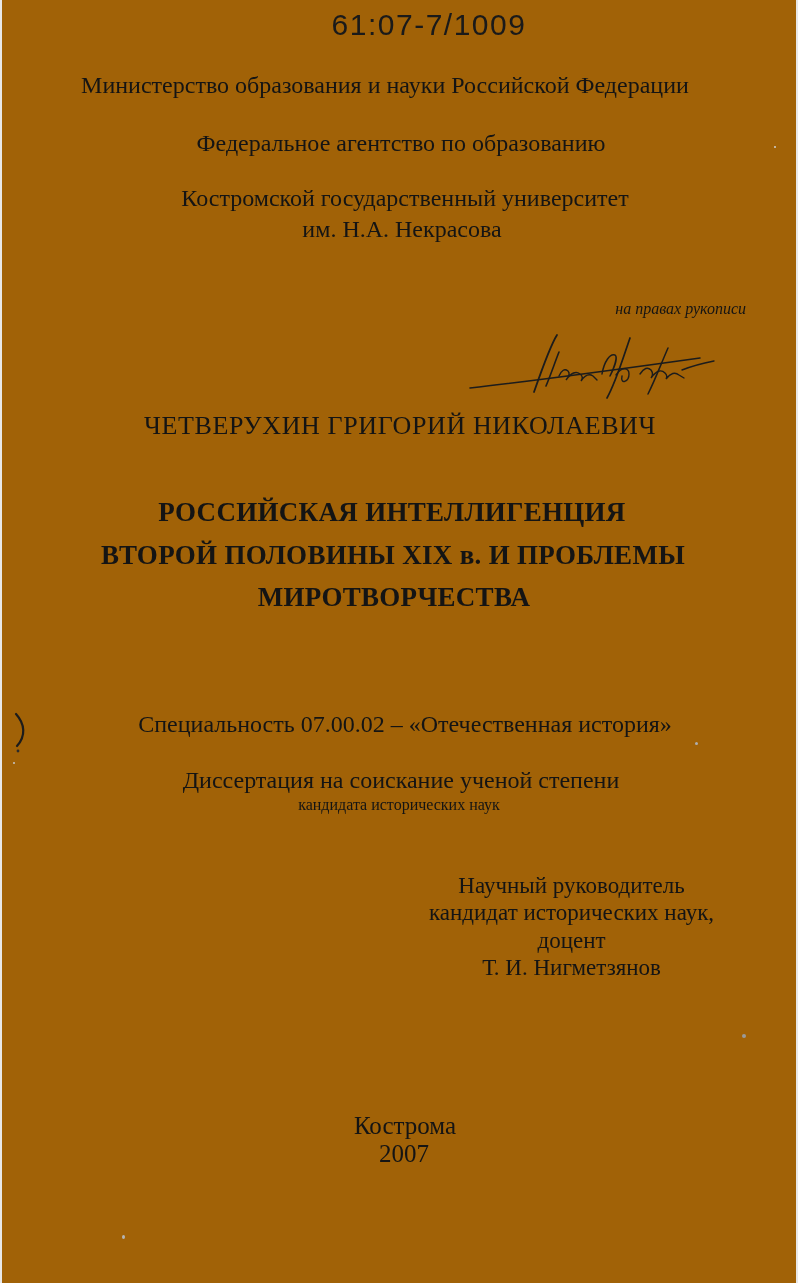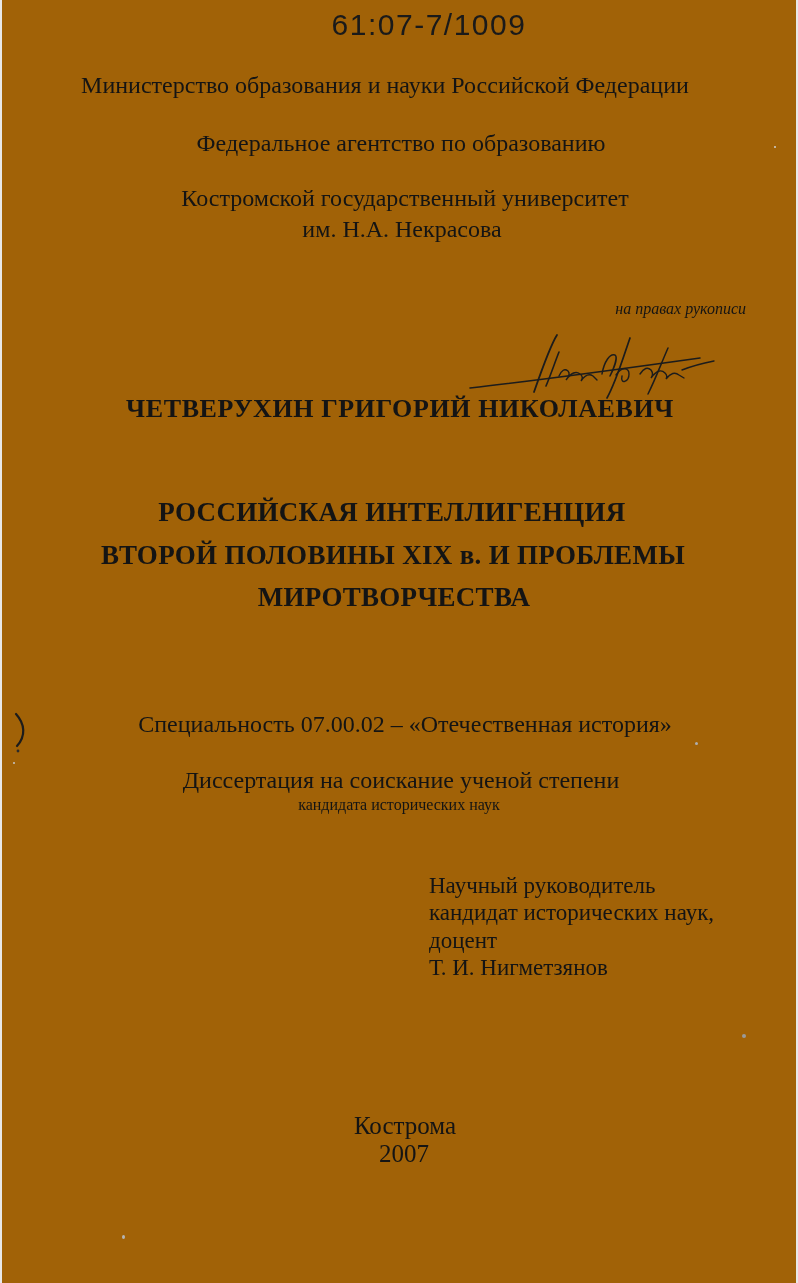--- a/index.html
+++ b/index.html
@@ -47,44 +47,44 @@
     font-size: 16px;
   }
   .signature-wrap {
     position: absolute;
     left: 462px;
     top: 330px;
     width: 254px;
     height: 72px;
   }
   .author {
-    top: 394px;
+    top: 411px;
     font-size: 26px;
-    font-weight: 700;
+    font-weight: 400;
     letter-spacing: 0.6px;
     transform: translateX(1px);
   }
   .title-line {
     font-size: 27px;
     font-weight: 700;
     letter-spacing: 0.3px;
   }
   .title1 { top: 497px; transform: translateX(-7px); }
   .title2 { top: 540px; transform: translateX(-6px); }
   .title3 { top: 582px; transform: translateX(-5px); }
   .specialty { top: 711px; font-size: 24px; transform: translateX(6px); }
   .degree1   { top: 767px; font-size: 24px; transform: translateX(2px); }
   .degree2   { top: 796px; font-size: 16px; transform: translateX(0px); }
   .supervisor {
     position: absolute;
     left: 427px;
     top: 872px;
     font-size: 23px;
     line-height: 27.4px;
-    text-align: left;
+    text-align: center;
     color: #141414;
   }
   .city { top: 1112px; font-size: 25px; transform: translateX(6px); }
   .year { top: 1140px; font-size: 25px; transform: translateX(5px); }
 
   
   .stray-mark {
     position: absolute;
     left: 8px;
     top: 710px;

